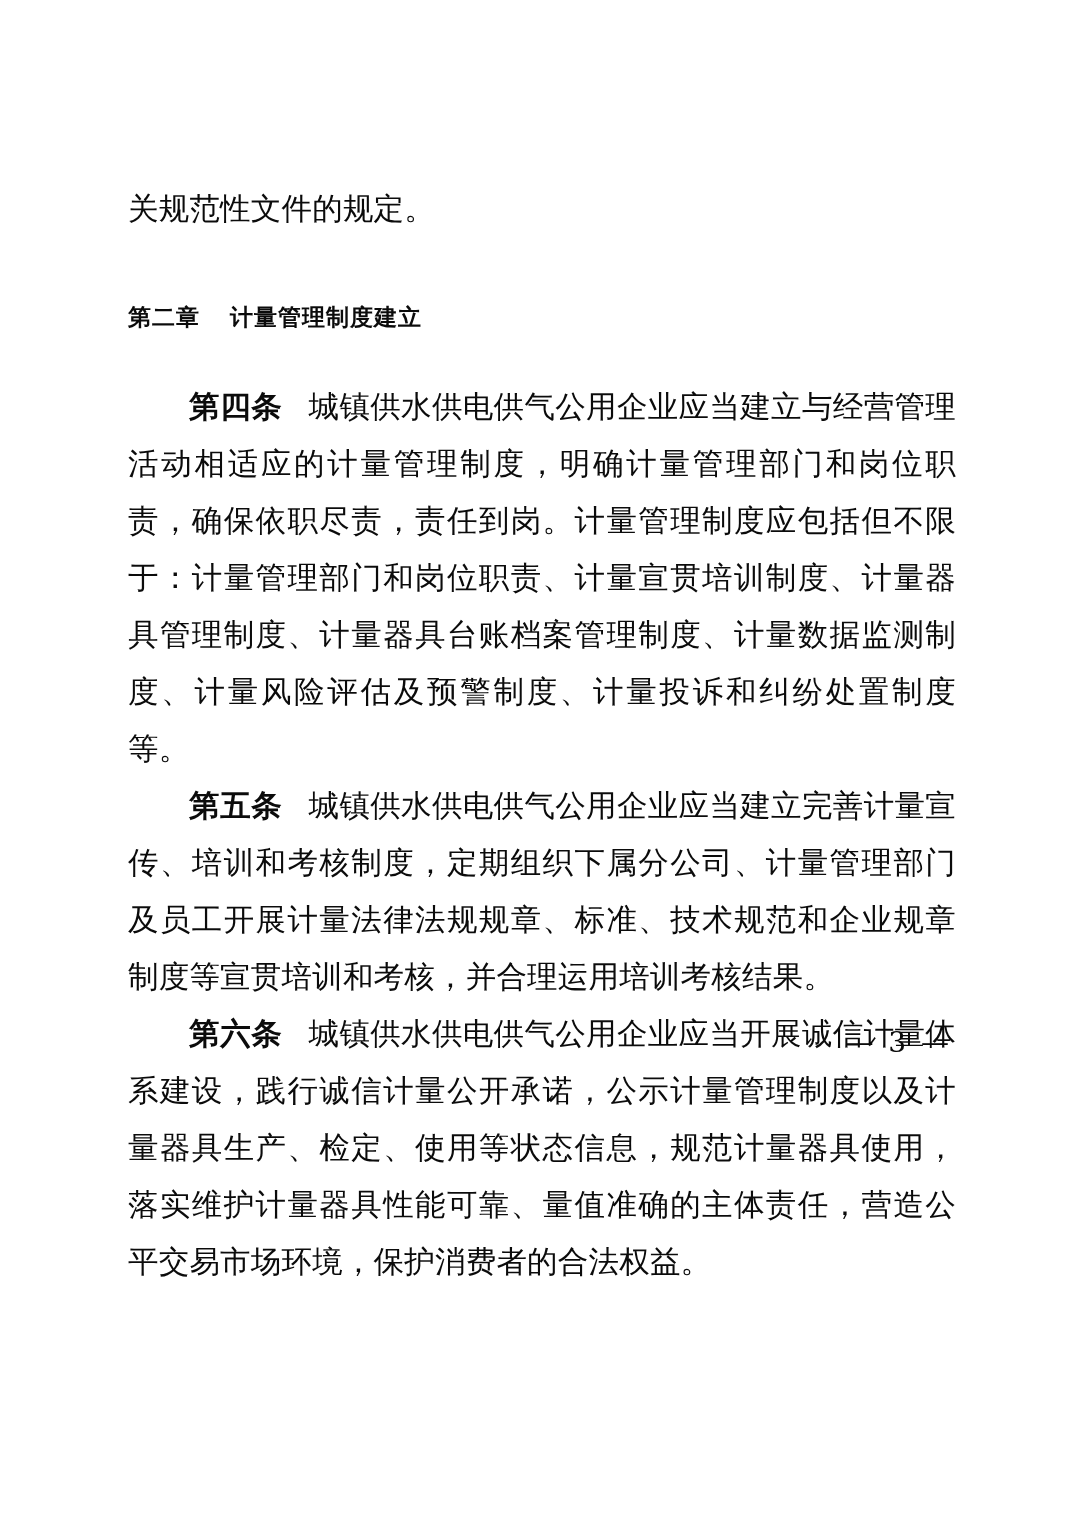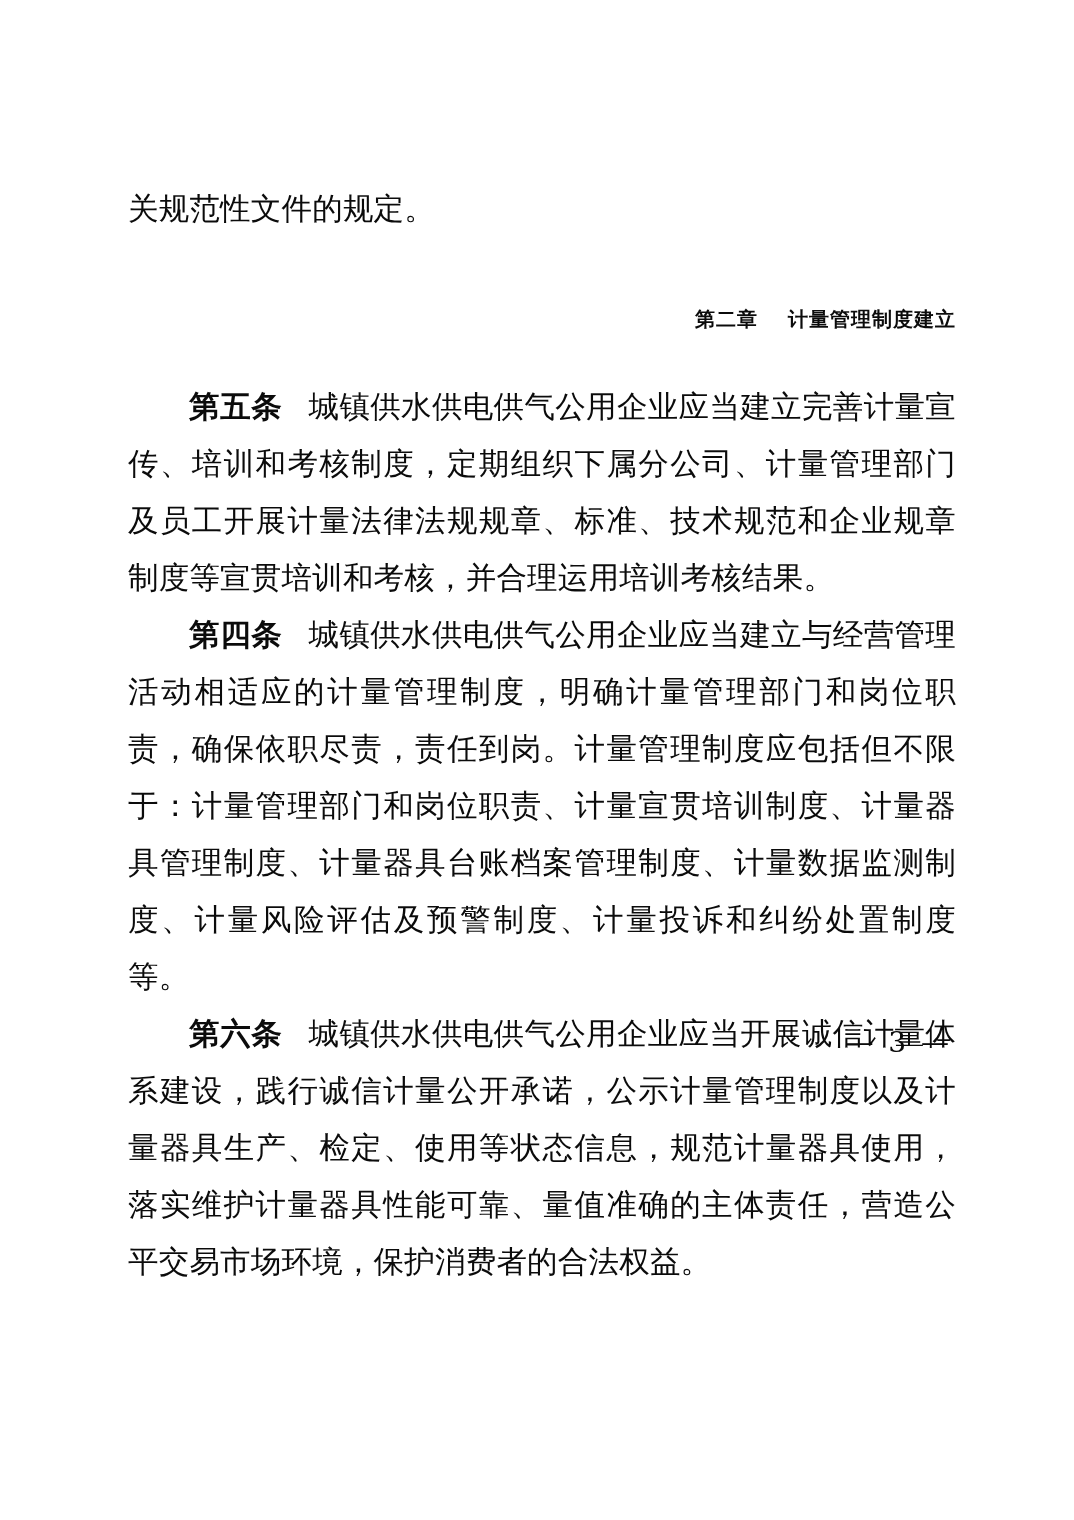--- a/index.html
+++ b/index.html
@@ -45,24 +45,24 @@
     font-weight: bold;
     letter-spacing: 0.5px;
   }
   .art-gap {
     display: inline-block;
     width: 26px;
   }
   .chapter-heading {
     margin-top: 54px;
     margin-bottom: 30px;
-    text-align: right;
-    font-family: Liberation Serif, serif;
+    text-align: left;
+    font-family: Liberation Mono, monospace;
     font-weight: bold;
-    font-size: 20px;
+    font-size: 23px;
     line-height: 57px;
     letter-spacing: 1px;
   }
   .chapter-gap {
     display: inline-block;
     width: 30px;
   }
   .page-number {
     position: absolute;
     right: 122px;
@@ -77,22 +77,22 @@
 <body>
 
 <div class="page">
   <div class="doc-body">
 
     <p class="no-indent">关规范性文件的规定。</p>
 
 
     <div class="chapter-heading"><span>第二章</span><span class="chapter-gap"></span><span>计量管理制度建立</span></div>
 
+    <p class="para-indent"><span class="art-label">第四条</span><span class="art-gap"></span><span>城镇供水供电供气公用企业应当建立与经营管理活动相适应的计量管理制度，明确计量管理部门和岗位职责，确保依职尽责，责任到岗。计量管理制度应包括但不限于：计量管理部门和岗位职责、计量宣贯培训制度、计量器具管理制度、计量器具台账档案管理制度、计量数据监测制度、计量风险评估及预警制度、计量投诉和纠纷处置制度等。</span></p>
+
     <p class="para-indent"><span class="art-label">第五条</span><span class="art-gap"></span><span>城镇供水供电供气公用企业应当建立完善计量宣传、培训和考核制度，定期组织下属分公司、计量管理部门及员工开展计量法律法规规章、标准、技术规范和企业规章制度等宣贯培训和考核，并合理运用培训考核结果。</span></p>
-
-    <p class="para-indent"><span class="art-label">第四条</span><span class="art-gap"></span><span>城镇供水供电供气公用企业应当建立与经营管理活动相适应的计量管理制度，明确计量管理部门和岗位职责，确保依职尽责，责任到岗。计量管理制度应包括但不限于：计量管理部门和岗位职责、计量宣贯培训制度、计量器具管理制度、计量器具台账档案管理制度、计量数据监测制度、计量风险评估及预警制度、计量投诉和纠纷处置制度等。</span></p>
 
     <p class="para-indent"><span class="art-label">第六条</span><span class="art-gap"></span><span>城镇供水供电供气公用企业应当开展诚信计量体系建设，践行诚信计量公开承诺，公示计量管理制度以及计量器具生产、检定、使用等状态信息，规范计量器具使用，落实维护计量器具性能可靠、量值准确的主体责任，营造公平交易市场环境，保护消费者的合法权益。</span></p>
 
   </div>
 
   <div class="page-number">— 3 —</div>
 </div>
 
 </body></html>

